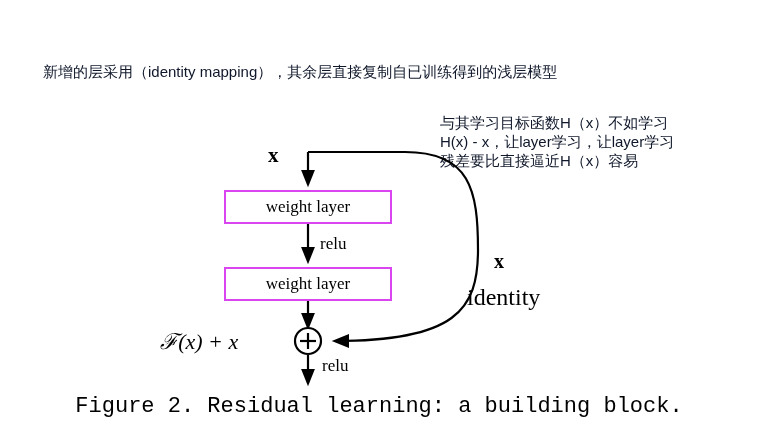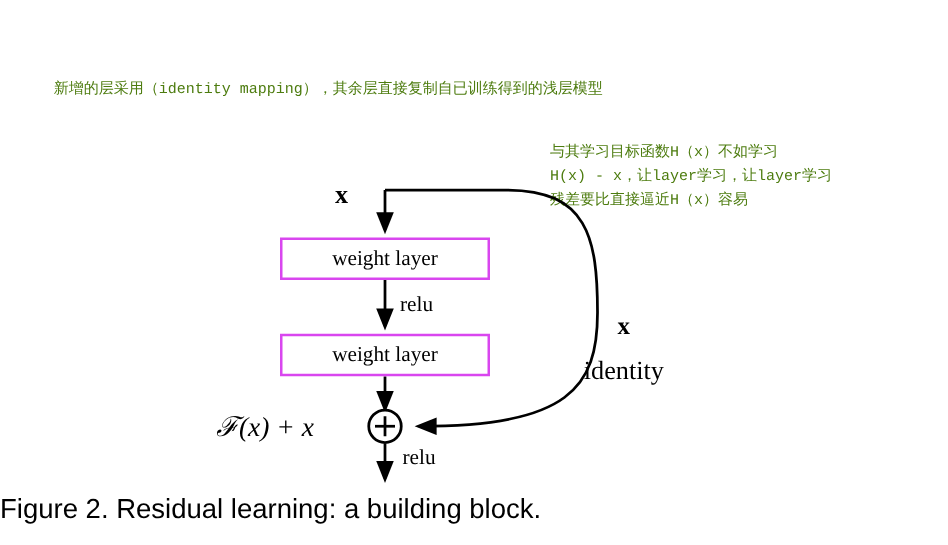--- a/index.html
+++ b/index.html
@@ -10,23 +10,23 @@
   #page {
     position: relative;
     width: 758px;
     height: 436px;
     background: #ffffff;
     overflow: hidden;
     font-family: "Liberation Serif", serif;
   }
   .annot {
     position: absolute;
-    color: #4d7c0f;
-    font-family: Liberation Mono, monospace;
-    font-size: 12px;
+    color: #0f172a;
+    font-family: Liberation Sans, sans-serif;
+    font-size: 15px;
     line-height: 19px;
     white-space: pre;
   }
   #annot-top {
     left: 43px;
     top: 62px;
   }
   #annot-right {
     left: 440px;
     top: 113px;
@@ -71,50 +71,49 @@
     left: 139px;
     top: 233px;
     font-size: 24px;
     font-style: italic;
   }
   #label-fx-plus-x {
     left: 160px;
     top: 325px;
     font-size: 22px;
     font-style: italic;
-    margin-left: 13px;
   }
   #label-relu-1 {
     left: 320px;
     top: 234px;
     font-size: 17px;
   }
   #label-relu-2 {
     left: 322px;
     top: 356px;
     font-size: 17px;
   }
   #label-x-identity {
     left: 494px;
     top: 250px;
     font-size: 20px;
     font-weight: bold;
   }
   #label-identity {
     left: 467px;
     top: 284px;
-    font-size: 21px;
+    font-size: 24px;
   }
   #caption {
     position: absolute;
     left: 0;
     top: 394px;
     width: 758px;
-    text-align: left;
-    font-family: Liberation Sans, sans-serif;
+    text-align: center;
+    font-family: Liberation Mono, monospace;
     font-size: 22px;
     color: #000000;
   }
   svg.diagram {
     position: absolute;
     left: 0;
     top: 0;
     width: 758px;
     height: 436px;
     pointer-events: none;

